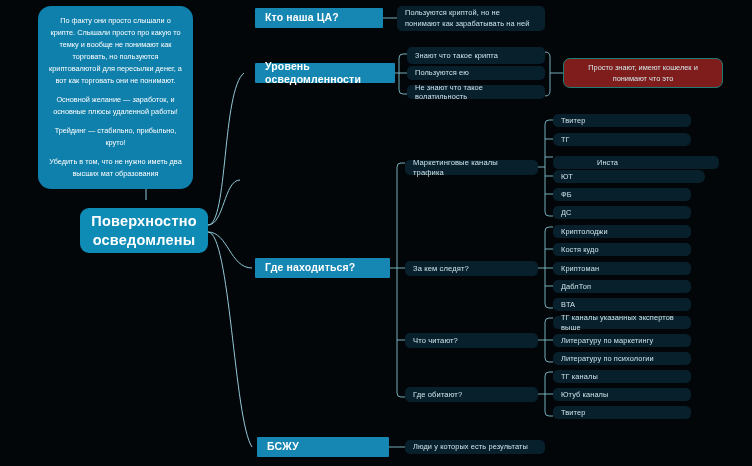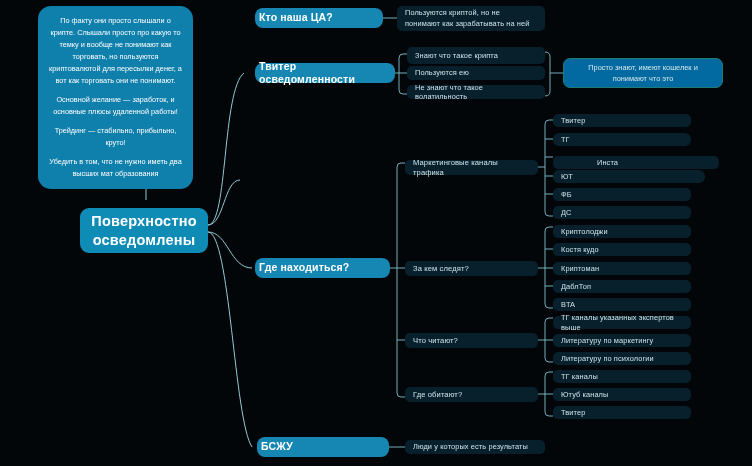--- a/index.html
+++ b/index.html
@@ -39,38 +39,38 @@
     color: #ffffff;
     padding: 6px 10px;
     letter-spacing: .2px;
   }
   
   .branch {
     background: #1587b2;
     font-size: 10.5px;
     font-weight: bold;
     color: #ffffff;
-    padding: 4px 4px;
-    border-radius: 8px;
+    padding: 4px 10px;
+    border-radius: 1px;
     letter-spacing: .15px;
   }
   
   .leaf {
     background: #07202c;
     font-size: 7.4px;
     color: #cfe3ea;
     padding: 3px 8px;
     border-radius: 5px;
     letter-spacing: .1px;
   }
   .leaf.mid { font-size: 7.6px; }
   .leaf.two-line { line-height: 1.45; }
   
   .outlined {
-    background: #0369a1;
+    background: #7f1d1d;
     border: 1px solid #1f7c74;
     border-radius: 7px;
     font-size: 7.4px;
     color: #d5e8ec;
     text-align: center;
     padding: 4px 7px;
     line-height: 1.5;
   }
   
   .note {
@@ -164,21 +164,21 @@
   </div>
 
   <div class="node root" style="left:80px; top:208px; width:128px; height:45px;">
     <span>Поверхностно осведомлены</span>
   </div>
 
   <div class="node branch" style="left:255px; top:8px; width:128px; height:20px;">
     <span>Кто наша ЦА?</span>
   </div>
   <div class="node branch" style="left:255px; top:63px; width:140px; height:20px;">
-    <span>Твитер осведомленности</span>
+    <span>Уровень осведомленности</span>
   </div>
   <div class="node branch" style="left:255px; top:258px; width:135px; height:20px;">
     <span>Где находиться?</span>
   </div>
   <div class="node branch" style="left:257px; top:437px; width:132px; height:20px;">
     <span>БСЖУ</span>
   </div>
 
   <div class="node leaf two-line" style="left:397px; top:6px; width:148px; height:25px;">
     <span>Пользуются криптой, но не понимают как зарабатывать на ней</span>

